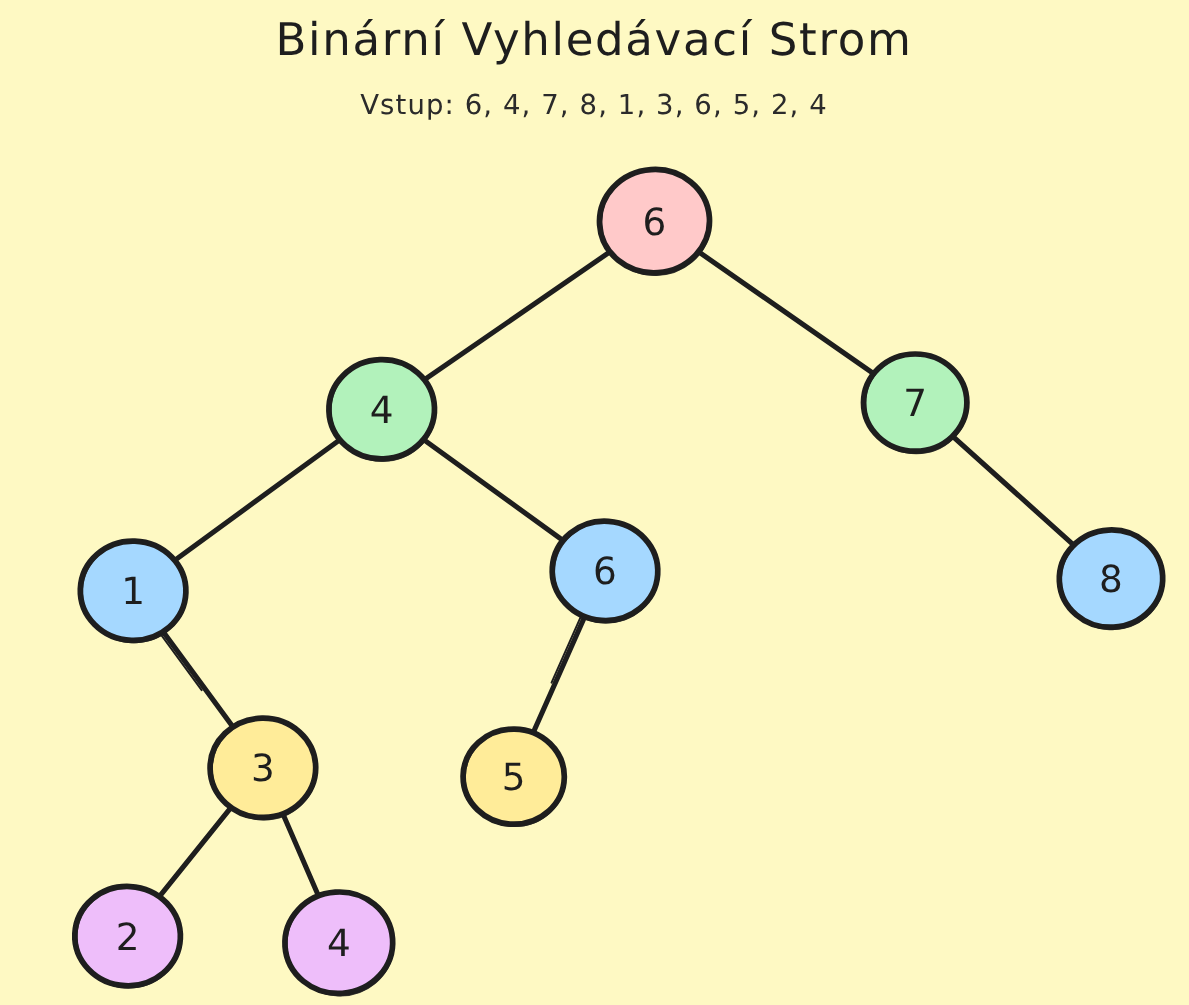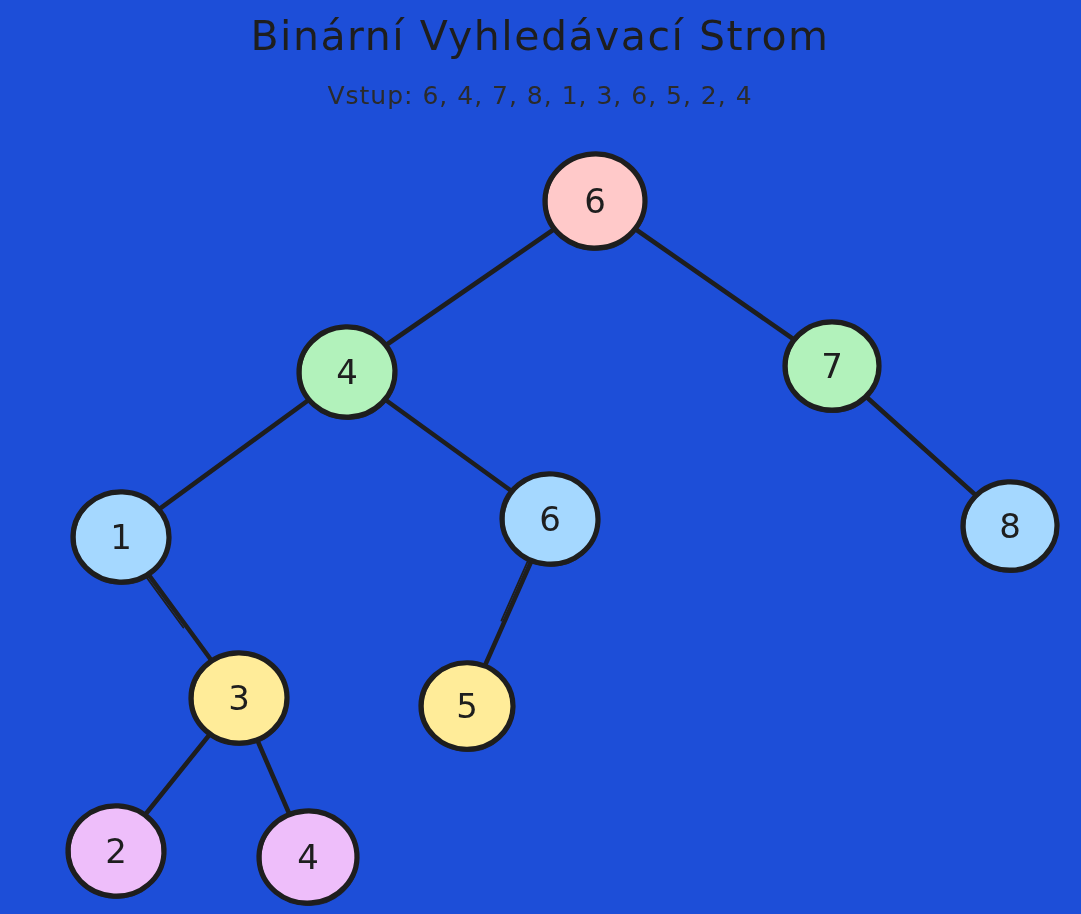--- a/index.html
+++ b/index.html
@@ -8,21 +8,21 @@
     background: #ffffff;
     width: 1081px;
     height: 914px;
     overflow: hidden;
     font-family: "DejaVu Sans", "Liberation Sans", sans-serif;
   }
   .stage {
     position: relative;
     width: 1081px;
     height: 914px;
-    background: #1d4ed8;
+    background: #fef9c3;
   }
   svg { display: block; }
   .title-text {
     font-size: 41px;
     font-weight: 500;
     letter-spacing: 1.5px;
     fill: #1e1e1e;
     text-anchor: middle;
   }
   .subtitle-text {

